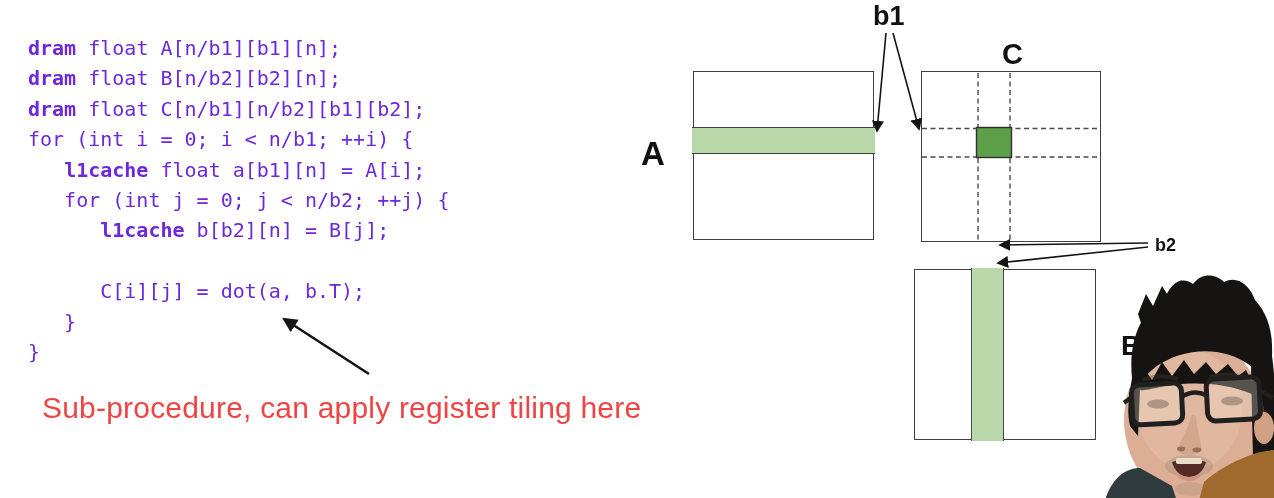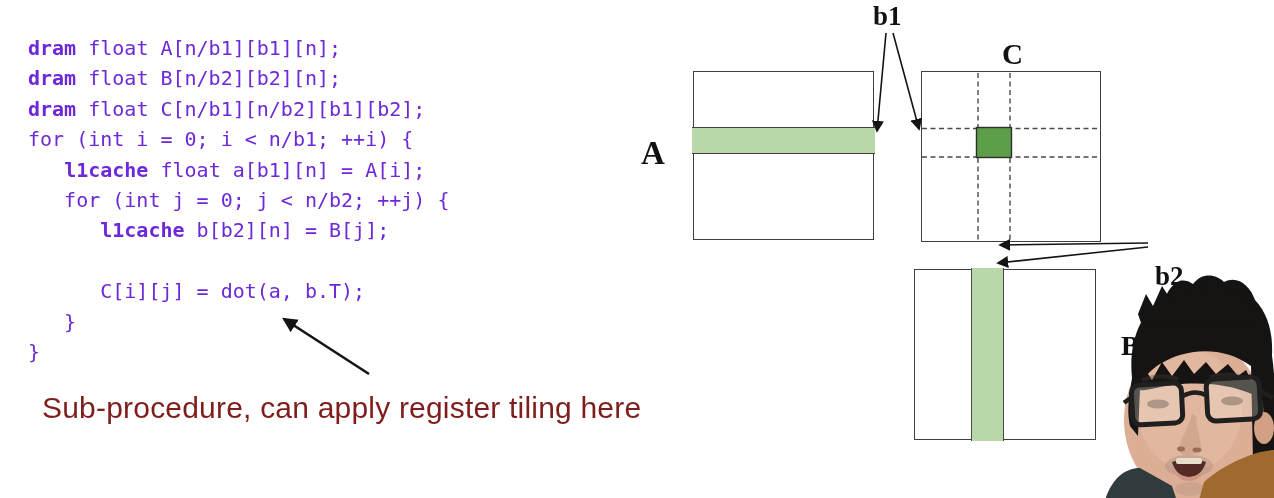--- a/index.html
+++ b/index.html
@@ -13,42 +13,42 @@
     position:absolute; left:28px; top:33px;
     font-family:"DejaVu Sans Mono", monospace;
     font-size:20px; line-height:30.4px; color:#6d28d9;
     white-space:pre;
   }
   .code-line { height:30.4px; }
   .kw { font-weight:bold; }
   
   #caption {
     position:absolute; left:42px; top:391px;
-    font-size:30px; color:#7f1d1d; letter-spacing:0.2px;
+    font-size:30px; color:#ef4444; letter-spacing:0.2px;
   }
   
   .matrix { position:absolute; background:#fff; border:1.6px solid #3f3f3f; box-sizing:border-box; }
   #mat-a { left:693px; top:71px;  width:181px; height:169px; }
   #mat-c { left:921px; top:71px;  width:180px; height:171px; }
   #mat-b { left:914px; top:269px; width:182px; height:171px; }
   #mat-a .h-band {
     position:absolute; left:-1.6px; right:-1.6px; top:55px; height:25px;
     border-top:1.7px solid #3f3f3f; border-bottom:1.7px solid #3f3f3f;
   }
   #mat-b .v-band {
     position:absolute; top:-1.6px; bottom:-1.6px; left:56px; width:31px;
     border-left:1.5px solid #4a4a4a; border-right:1.5px solid #4a4a4a;
   }
   
-  .mat-label { position:absolute; font-weight:700; color:#111; line-height:1;font-family:Liberation Serif, serif; }
+  .mat-label { position:absolute; font-weight:700; color:#111; line-height:1; }
   #label-a  { left:641px;  top:137px; font-size:33px; }
   #label-c  { left:1002px; top:40px;  font-size:29px; }
   #label-b  { left:1121px; top:332px; font-size:28px; z-index:3; }
   #label-b1 { left:873px;  top:3px;   font-size:27px; }
-  #label-b2 { left:1155px; top:236px; font-size:27px;margin-top:27px; }
+  #label-b2 { left:1155px; top:236px; font-size:18px; }
   
   #overlay { position:absolute; left:0; top:0; width:1274px; height:498px; z-index:4; pointer-events:none; }
   #webcam  { position:absolute; left:1080px; top:270px; width:194px; height:228px; z-index:5; }
 </style>
 </head>
 <body>
 
 <div id="stage">
 
   <div id="code"><div class="code-line"><span class="kw">dram</span><span> float A[n/b1][b1][n];</span></div><div class="code-line"><span class="kw">dram</span><span> float B[n/b2][b2][n];</span></div><div class="code-line"><span class="kw">dram</span><span> float C[n/b1][n/b2][b1][b2];</span></div><div class="code-line"><span>for (int i = 0; i &lt; n/b1; ++i) {</span></div><div class="code-line"><span>   </span><span class="kw">l1cache</span><span> float a[b1][n] = A[i];</span></div><div class="code-line"><span>   for (int j = 0; j &lt; n/b2; ++j) {</span></div><div class="code-line"><span>      </span><span class="kw">l1cache</span><span> b[b2][n] = B[j];</span></div><div class="code-line"><span></span></div><div class="code-line"><span>      C[i][j] = dot(a, b.T);</span></div><div class="code-line"><span>   }</span></div><div class="code-line"><span>}</span></div></div>

